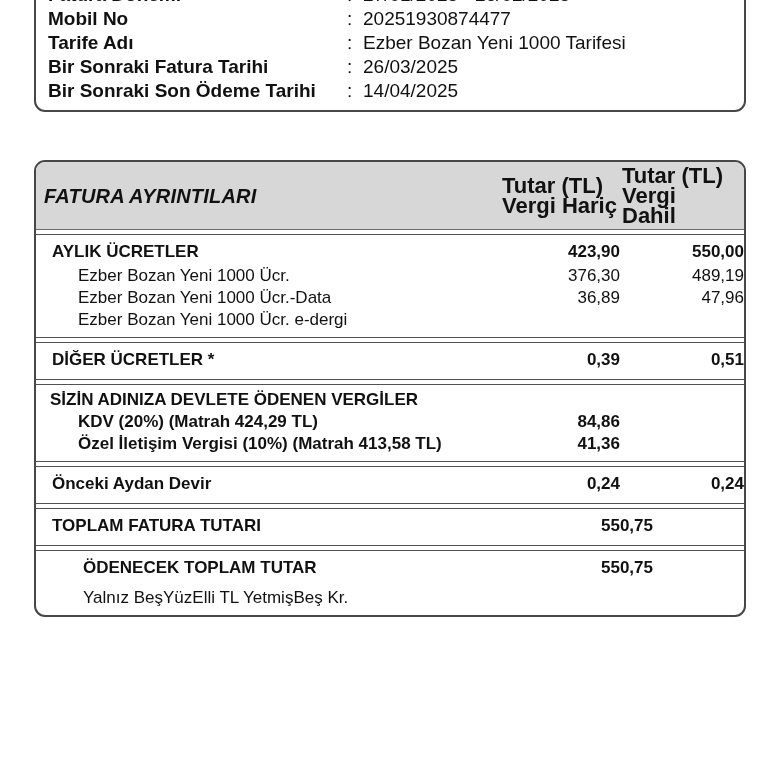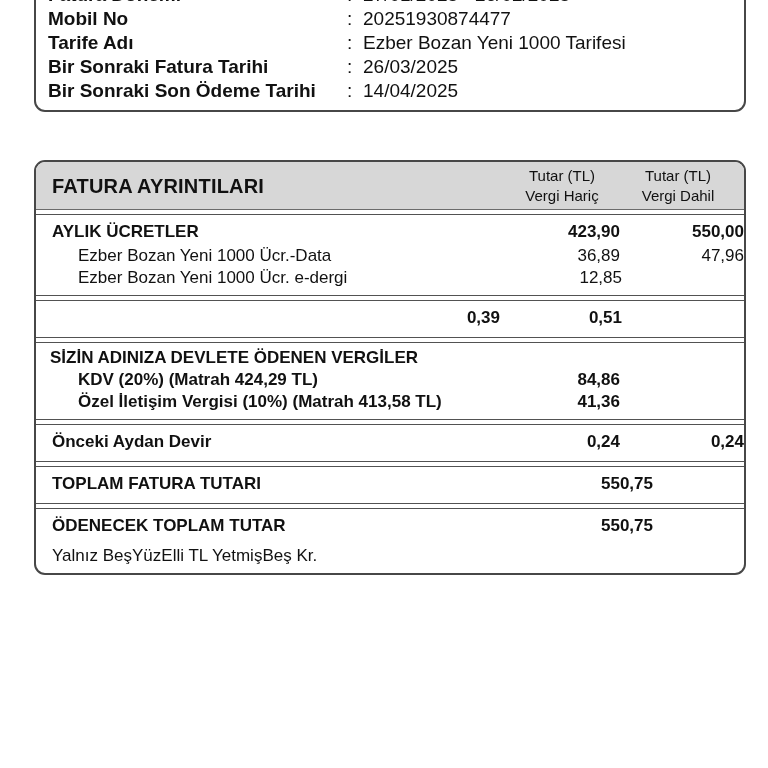--- a/index.html
+++ b/index.html
@@ -47,35 +47,36 @@
     grid-template-columns:1fr 120px 122px;
     align-items:center;
   }
   .table-header{
     background:#d7d7d7;
     border-bottom:1.5px solid #6b6b6b;
     padding:4px 0 3px 0;
   }
   .table-title{
     font-size:20px;font-weight:bold;
-    padding-left:16px;
+    padding-left:8px;
     letter-spacing:.2px;
+    font-style:italic;
   }
   .colhead{
-    font-size:15px;font-weight:normal;
-    text-align:center;line-height:20px;
+    font-size:22px;font-weight:bold;
+    text-align:left;line-height:20px;
   }
   .colhead.second{padding-right:10px;}
   .section{
     border-top:1.5px solid #525252;
     border-bottom:1.5px solid #525252;
     margin-top:4px;
     padding:4px 0 6px 0;
   }
-  .section:last-child{border-bottom:none;margin-bottom:0;}
+  .section:last-child{border-bottom:none;margin-bottom:0;padding-left:31px;}
   .row{
     font-size:17px;
     line-height:22px;
   }
   .row .label{padding-left:16px;}
   .row.head-row{line-height:26px;}
   .row.head-row .label,.row.head-row .num{font-weight:bold;}
   .row.bold .label,.row.bold .num{font-weight:bold;padding-left:14px;}
   .row.indent .label{padding-left:42px;}
   .num{text-align:right;padding-right:2px;}
@@ -137,32 +138,37 @@
       </span>
     </div>
 
     <div class="section">
       <div class="grid row head-row">
         <span class="label">AYLIK ÜCRETLER</span>
         <span class="num c1">423,90</span>
         <span class="num c2">550,00</span>
       </div>
       <div class="grid row indent">
+        <span class="label">Ezber Bozan Yeni 1000 Ücr.</span>
+        <span class="num c1">376,30</span>
+        <span class="num c2">489,19</span>
+      </div>
+      <div class="grid row indent">
         <span class="label">Ezber Bozan Yeni 1000 Ücr.-Data</span>
         <span class="num c1">36,89</span>
         <span class="num c2">47,96</span>
       </div>
       <div class="grid row indent">
         <span class="label">Ezber Bozan Yeni 1000 Ücr. e-dergi</span>
-        <span class="num c2">12,85</span>
       </div>
     </div>
 
     <div class="section">
       <div class="grid row head-row">
+        <span class="label">DİĞER ÜCRETLER *</span>
         <span class="num c1">0,39</span>
         <span class="num c2">0,51</span>
       </div>
     </div>
 
     <div class="section">
       <div class="grid row bold">
         <span class="label">SİZİN ADINIZA DEVLETE ÖDENEN VERGİLER</span>
         <span class="num c1"></span>
         <span class="num c2"></span>

